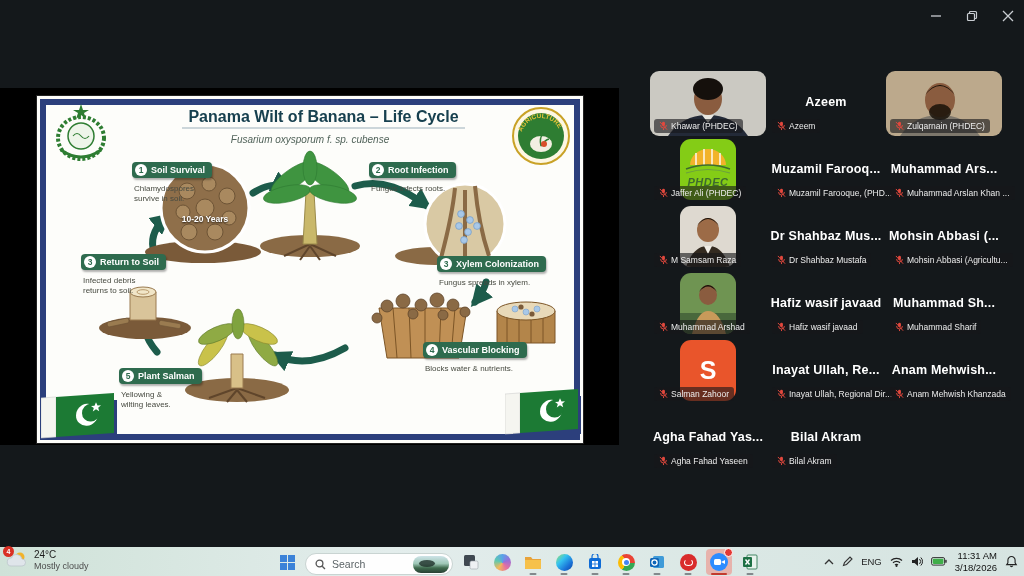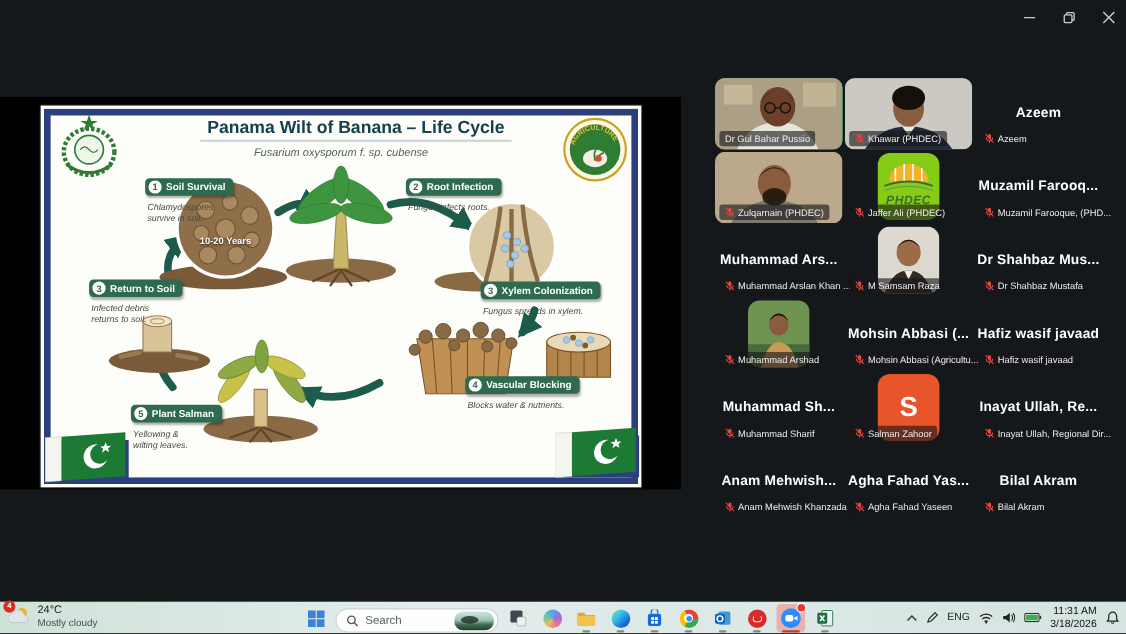--- a/index.html
+++ b/index.html
@@ -13,21 +13,21 @@
   
   .stage { position:absolute; left:0; top:88px; width:619px; height:357px; background:#000; }
   .slide { position:absolute; left:37px; top:8px; width:546px; height:347px; background:#fdfdfa; box-shadow:0 0 0 1px #222; }
   .frame { position:absolute; left:3px; top:3px; right:3px; bottom:3px; border:6px solid #2c3f7c; pointer-events:none; }
   .art { position:absolute; left:0; top:0; width:546px; height:347px; }
   .slide-title { position:absolute; left:0; right:0; top:12px; text-align:center; font-size:16px; font-weight:bold; color:#17404f;padding-left:27px; }
   .slide-title span { border-bottom:2px solid #ccd6da; padding:0 6px 2px; }
   .slide-sub { position:absolute; left:0; right:0; top:38px; text-align:center; font-size:10px; font-style:italic; color:#51635a; }
   .pill { position:absolute; background:#2e6b4e; color:#fff; border-radius:4px; padding:2px 7px 2px 3px; font-size:9px; font-weight:bold; display:flex; align-items:center; gap:4px; box-shadow:1px 2px 2px rgba(0,0,0,.3); white-space:nowrap; }
   .pill .num { width:12px; height:12px; border-radius:50%; background:#fff; color:#2e6b4e; font-size:8.5px; display:flex; align-items:center; justify-content:center; font-weight:bold; flex:0 0 12px; }
-  .desc { position:absolute; font-style:italic; font-size:8px; color:#474a40; line-height:1.3; }
+  .desc { position:absolute; font-size:8px; color:#474a40; line-height:1.3; }
   .years { position:absolute; left:126px; top:118px; width:84px; text-align:center; font-size:8.5px; font-weight:bold; color:#fff; text-shadow:0 1px 2px rgba(0,0,0,.8); }
   .logo-abs { position:absolute; }
 
   
   .participants { position:absolute; left:650px; top:71px; display:grid; grid-template-columns:repeat(3,116px); grid-auto-rows:65px; gap:2px; z-index:5; }
   .tile { position:relative; border-radius:9px; overflow:visible; cursor:pointer; }
   .tile.video { overflow:hidden; }
   .tile.active { outline:2px solid #2bd15a; outline-offset:-2px; }
   .tile .vbg { position:absolute; inset:0; width:100%; height:100%; }
   .disp { position:absolute; left:0; right:0; top:24px; text-align:center; font-size:12.5px; font-weight:bold; color:#fff; letter-spacing:.2px; white-space:nowrap; }
@@ -304,38 +304,20 @@
           <circle cx="46" cy="26" r="11" fill="#fff"></circle>
           <circle cx="50" cy="24" r="9" fill="#1c7a34"></circle>
           <polygon points="55,14 56.5,17.5 60,17.5 57.2,19.7 58.2,23.2 55,21 51.8,23.2 52.8,19.7 50,17.5 53.5,17.5" fill="#fff"></polygon>
         </g>
       </svg>
     </div>
   </div>
 
   <div class="participants">
 
-    <div class="tile video active">
-      <svg class="vbg" viewBox="0 0 116 65" preserveAspectRatio="none">
-        <rect width="116" height="65" fill="#ab9f85"></rect>
-        <rect x="8" y="6" width="26" height="18" fill="#cfc39f" opacity=".7"></rect>
-          <rect x="80" y="4" width="30" height="22" fill="#cfc39f" opacity=".6"></rect>
-        <path d="M20,65 C28,46 44,40 58,40 C74,40 86,48 94,65 z" fill="#e8e6da"></path>
-        <ellipse cx="57" cy="26" rx="16" ry="18" fill="#6b3f2a"></ellipse>
-        <path d="M41,22 Q57,2 73,22 Q66,12 57,12 Q48,12 41,22" fill="#241712"></path>
-        <g fill="none" stroke="#141414" stroke-width="1.4">
-            <circle cx="50" cy="27" r="4.6"></circle>
-            <circle cx="64" cy="27" r="4.6"></circle>
-            <path d="M54.6,27 h4.8"></path>
-          </g>
-      </svg>
-      <div class="tag">
-          <span>Dr Gul Bahar Pussio</span>
-        </div>
-    </div>
 
     <div class="tile video">
       <svg class="vbg" viewBox="0 0 116 65" preserveAspectRatio="none">
         <rect width="116" height="65" fill="#cbc9c2"></rect>
         <path d="M18,65 C30,48 44,44 58,44 C74,44 88,50 98,65 z" fill="#232a38"></path>
         <path d="M52,44 L58,52 L64,44 z" fill="#e8e6e0"></path>
         <ellipse cx="58" cy="28" rx="14" ry="16" fill="#8a5c3f"></ellipse>
         <ellipse cx="58" cy="18" rx="15" ry="11" fill="#15100c"></ellipse>
       </svg>
       <div class="tag">
@@ -477,20 +459,35 @@
               <path d="M1.8,4.5 a3.2,3.2 0 0 0 6.4,0"></path>
               <line x1="5" y1="8" x2="5" y2="10"></line>
               <line x1="1" y1="1" x2="9" y2="9.6"></line>
             </g>
           </svg>
         <span>Dr Shahbaz Mustafa</span>
       </div>
     </div>
 
     <div class="tile">
+      <div class="disp">Mohsin Abbasi (...</div>
+      <div class="tag">
+        <svg width="9" height="10" viewBox="0 0 10 11">
+            <rect x="3.4" y="0.8" width="3.2" height="5" rx="1.6" fill="#e2483d"></rect>
+            <g fill="none" stroke="#e2483d" stroke-width="1.1">
+              <path d="M1.8,4.5 a3.2,3.2 0 0 0 6.4,0"></path>
+              <line x1="5" y1="8" x2="5" y2="10"></line>
+              <line x1="1" y1="1" x2="9" y2="9.6"></line>
+            </g>
+          </svg>
+        <span>Mohsin Abbasi (Agricultu...</span>
+      </div>
+    </div>
+
+    <div class="tile">
       <div class="avatar">
         <svg width="56" height="61" viewBox="0 0 56 61" preserveAspectRatio="none">
           <rect width="56" height="61" fill="#6f9452"></rect>
           <rect y="40" width="56" height="21" fill="#49683c"></rect>
           <path d="M12,61 C16,44 22,38 28,38 C36,38 42,46 46,61 z" fill="#c89a5a"></path>
           <ellipse cx="28" cy="22" rx="9" ry="10" fill="#8a5c3f"></ellipse>
           <path d="M19,19 Q28,8 37,19 Q33,12 28,12 Q23,12 19,19" fill="#171008"></path>
         </svg>
       </div>
       <div class="tag">
@@ -500,35 +497,20 @@
               <path d="M1.8,4.5 a3.2,3.2 0 0 0 6.4,0"></path>
               <line x1="5" y1="8" x2="5" y2="10"></line>
               <line x1="1" y1="1" x2="9" y2="9.6"></line>
             </g>
           </svg>
         <span>Muhammad Arshad</span>
       </div>
     </div>
 
     <div class="tile">
-      <div class="disp">Mohsin Abbasi (...</div>
-      <div class="tag">
-        <svg width="9" height="10" viewBox="0 0 10 11">
-            <rect x="3.4" y="0.8" width="3.2" height="5" rx="1.6" fill="#e2483d"></rect>
-            <g fill="none" stroke="#e2483d" stroke-width="1.1">
-              <path d="M1.8,4.5 a3.2,3.2 0 0 0 6.4,0"></path>
-              <line x1="5" y1="8" x2="5" y2="10"></line>
-              <line x1="1" y1="1" x2="9" y2="9.6"></line>
-            </g>
-          </svg>
-        <span>Mohsin Abbasi (Agricultu...</span>
-      </div>
-    </div>
-
-    <div class="tile">
       <div class="disp">Hafiz wasif javaad</div>
       <div class="tag">
         <svg width="9" height="10" viewBox="0 0 10 11">
             <rect x="3.4" y="0.8" width="3.2" height="5" rx="1.6" fill="#e2483d"></rect>
             <g fill="none" stroke="#e2483d" stroke-width="1.1">
               <path d="M1.8,4.5 a3.2,3.2 0 0 0 6.4,0"></path>
               <line x1="5" y1="8" x2="5" y2="10"></line>
               <line x1="1" y1="1" x2="9" y2="9.6"></line>
             </g>
           </svg>

